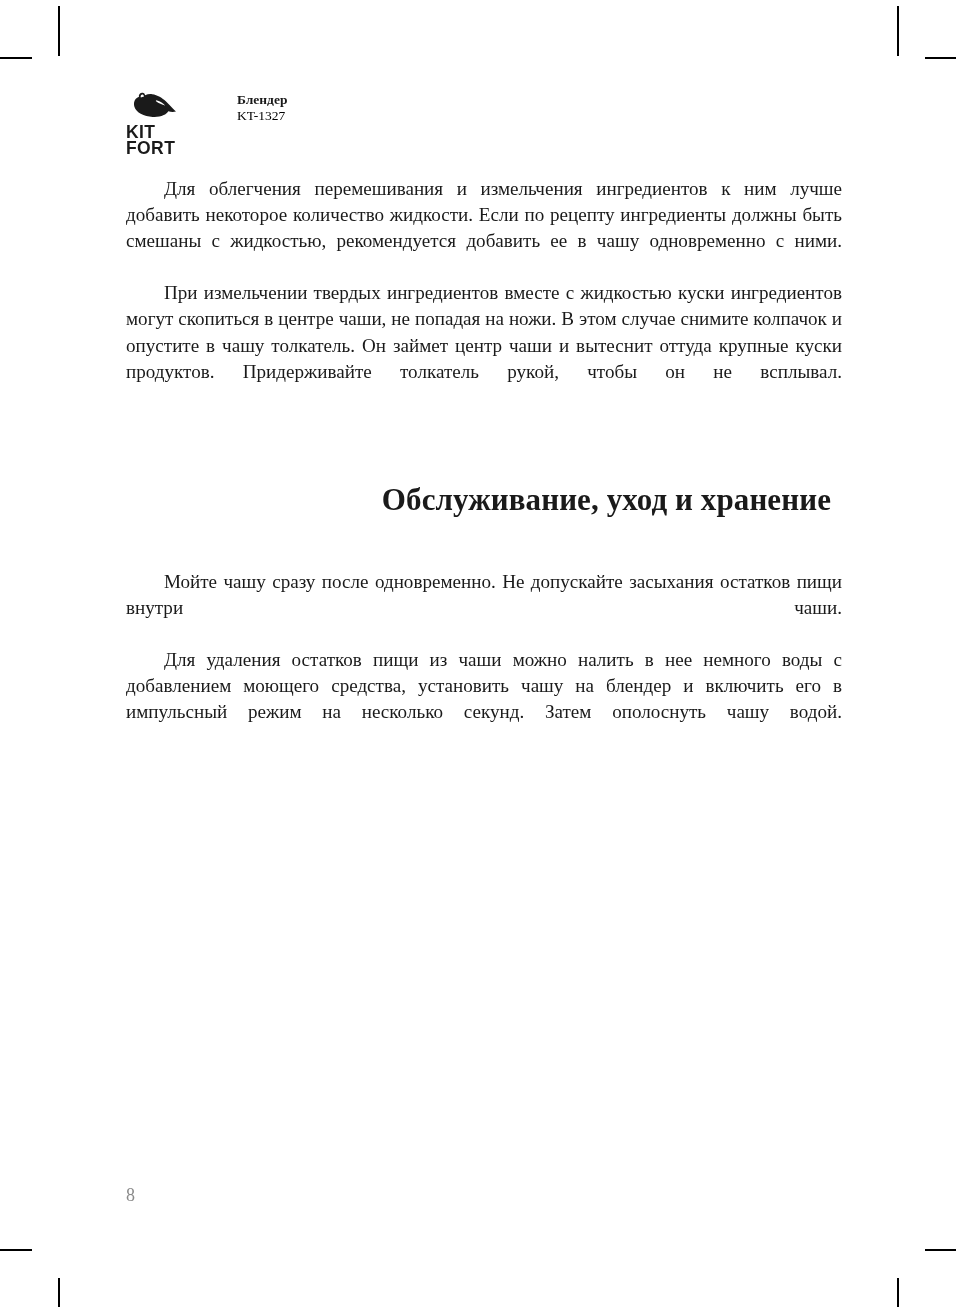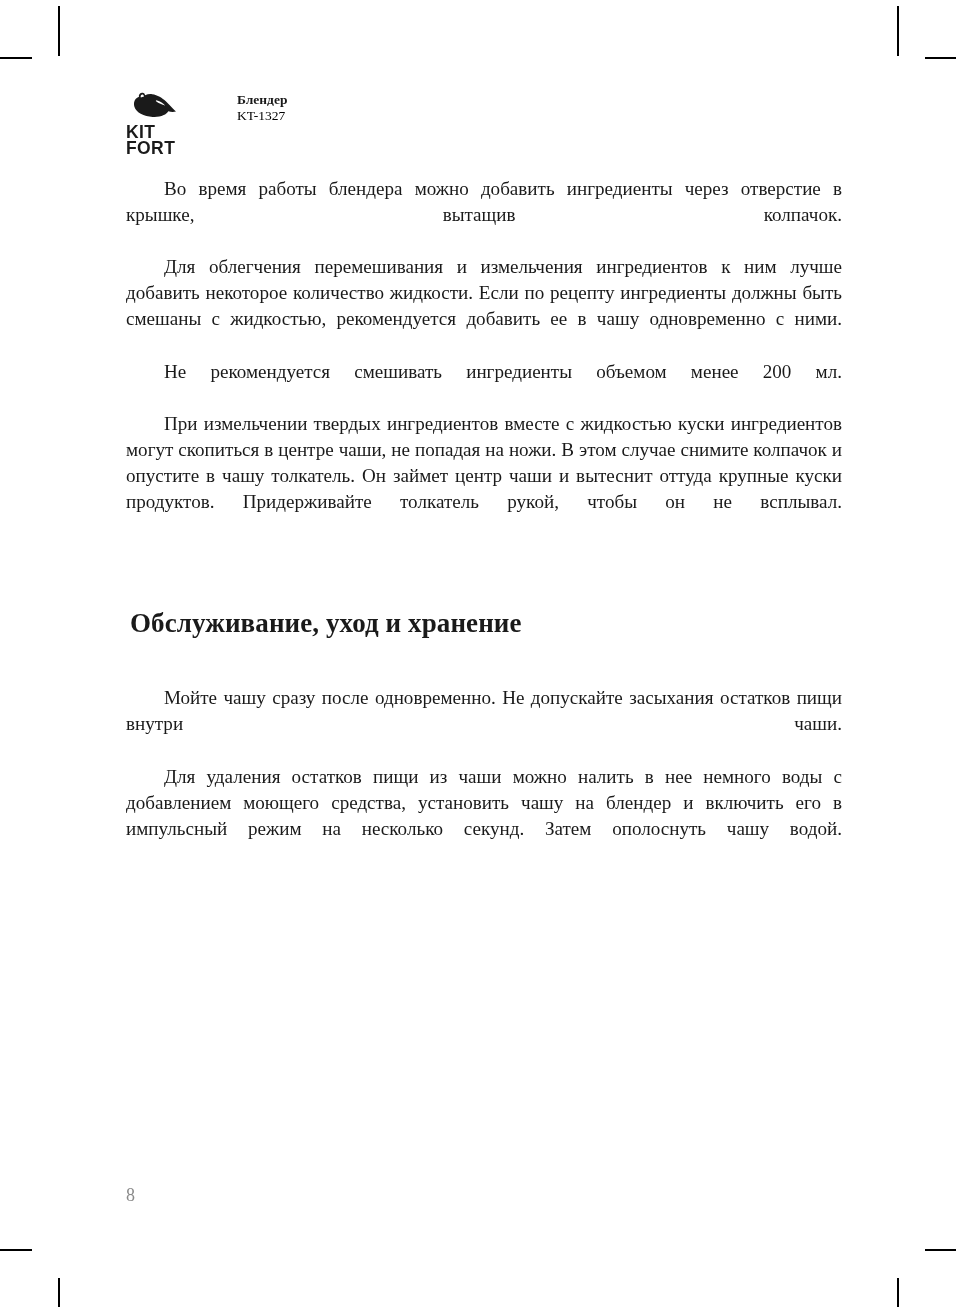--- a/index.html
+++ b/index.html
@@ -96,25 +96,25 @@
     -webkit-hyphens: manual;
   }
   
   p.body::after {
     content: "";
     display: inline-block;
     width: 100%;
   }
 
   h2.section-heading {
-    margin: 4px;
-    font-size: 27px;
+    margin: 11px;
+    font-size: 31px;
     line-height: 28px;
     font-weight: bold;
-    text-align: left;
+    text-align: right;
     text-indent: 0;
     letter-spacing: 0.1px;
   }
 
   .gap-before-heading { height: 64px; }
   .gap-after-heading  { height: 44px; }
 
   
   .folio {
     position: absolute;
@@ -153,23 +153,21 @@
     </div>
     <div class="brand-info">
       <div class="brand-product">Блендер</div>
       <div class="brand-model">KT-1327</div>
     </div>
   </div>
 
   <div class="content">
 
     <section>
-      <p class="body">Во время работы блендера можно добавить ингредиенты через отверстие в крышке, вытащив колпачок.</p>
       <p class="body">Для облегчения перемешивания и измельчения ингредиентов к ним лучше добавить некоторое количество жидкости. Если по рецепту ингредиенты должны быть смешаны с жидкостью, рекомендуется добавить ее в чашу одновременно с ними.</p>
-      <p class="body">Не рекомендуется смешивать ингредиенты объемом менее 200 мл.</p>
       <p class="body">При измельчении твердых ингредиентов вместе с жидкостью куски ингредиентов могут скопиться в центре чаши, не попадая на ножи. В этом случае снимите колпачок и опустите в чашу толкатель. Он займет центр чаши и вытеснит оттуда крупные куски продуктов. Придерживайте толкатель рукой, чтобы он не всплывал.</p>
     </section>
 
     <div class="gap-before-heading"></div>
 
     <section>
       <h2 class="section-heading">Обслуживание, уход и хранение</h2>
       <div class="gap-after-heading"></div>
       <p class="body">Мойте чашу сразу после одновременно. Не допускайте засыхания остатков пищи внутри чаши.</p>
       <p class="body">Для удаления остатков пищи из чаши можно налить в нее немного воды с добавлением моющего средства, установить чашу на блендер и включить его в импульсный режим на несколько секунд. Затем ополоснуть чашу водой.</p>

